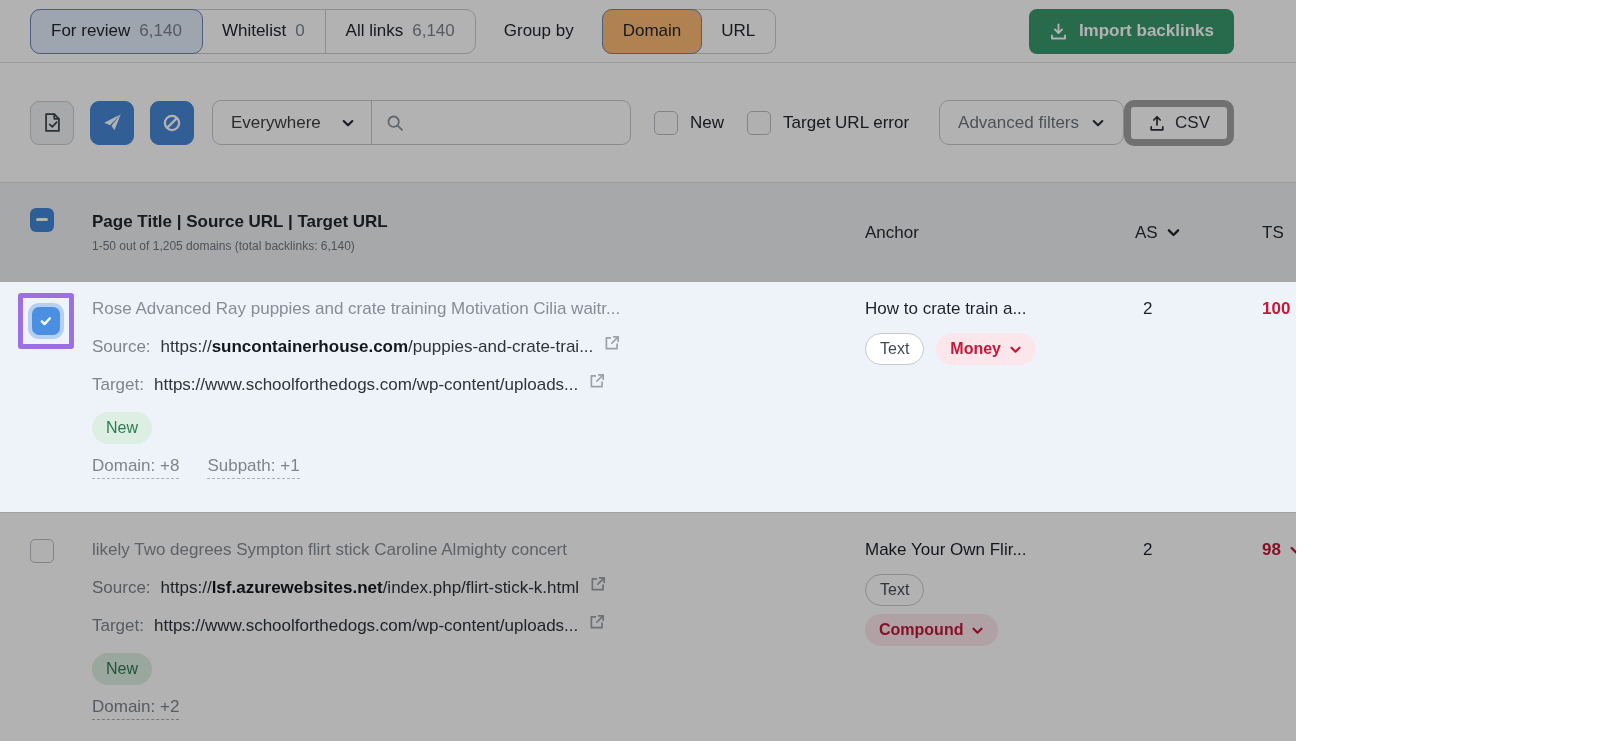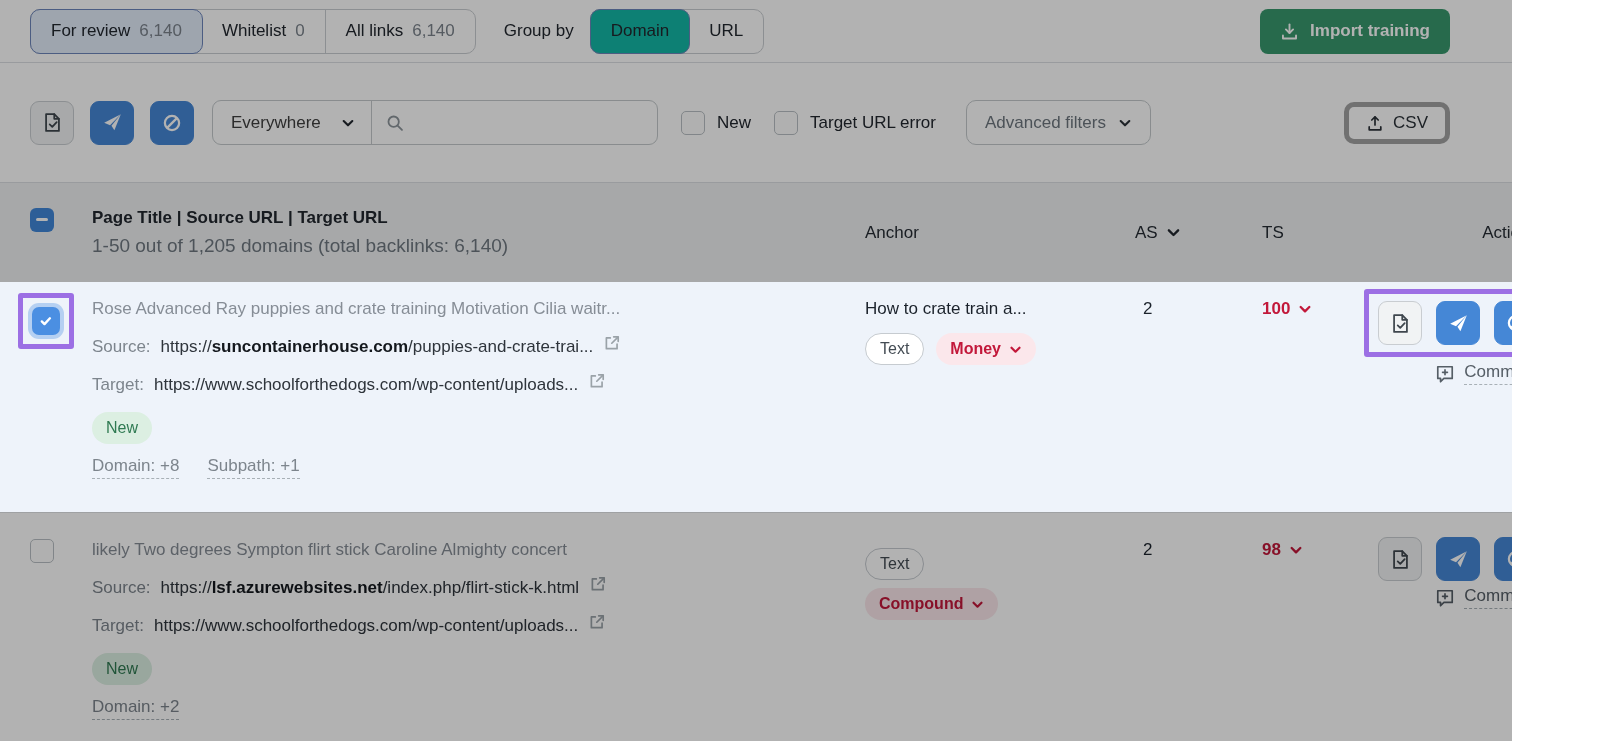--- a/index.html
+++ b/index.html
@@ -1,35 +1,35 @@
 <!DOCTYPE html>
 <html><head>
 <meta charset="utf-8">
 <style>
   * { margin:0; padding:0; box-sizing:border-box; }
   html,body { width:1600px; height:741px; }
   body { font-family:"Liberation Sans", sans-serif; background:#fff; }
-  .app { position:relative; width:1512px; height:741px; overflow:hidden; background:#fff; }
+  .app { position:relative; width:1296px; height:741px; overflow:hidden; background:#fff; }
 
   
   .dim-cutout { position:absolute; left:0; top:282px; width:1600px; height:230px;
     box-shadow:0 0 0 3000px rgba(0,0,0,0.30); pointer-events:none; z-index:40; }
 
   
   .topbar { display:flex; align-items:center; height:63px; padding:0 62px 0 30px;
     border-bottom:1px solid #dcdfe2; background:#fff; }
   .tab-group { display:flex; align-items:stretch; border:1px solid #c9cdd1; border-radius:10px; height:45px; }
   .tab { display:flex; align-items:center; gap:9px; padding:0 20px; font-size:17px; color:#22272e; cursor:pointer; white-space:nowrap; }
   .tab .count { color:#7b838c; }
   .tab.selected { background:#e2ecfa; border:1px solid #6e86bb; border-radius:10px; margin:-1px; }
   .tab.bordered { border-left:1px solid #c9cdd1; }
-  .groupby-label { margin-left:28px; margin-right:16px; font-size:17px; color:#22272e; }
+  .groupby-label { margin-left:28px; margin-right:28px; font-size:17px; color:#22272e; }
   .seg-group { display:flex; align-items:stretch; border:1px solid #c9cdd1; border-radius:10px; height:45px; }
   .seg { display:flex; align-items:center; padding:0 20px; font-size:17px; color:#22272e; cursor:pointer; }
-  .seg.selected { background:#14b8a6; border:1px solid #6e86bb; border-radius:10px; margin:-1px; }
+  .seg.selected { background:#fdba74; border:1px solid #6e86bb; border-radius:10px; margin:-1px; }
   .import-btn { margin-left:auto; display:flex; align-items:center; gap:11px; height:45px; padding:0 20px;
     background:#38996e; border:none; border-radius:8px; color:#fff; font-size:17px; font-weight:700;
     font-family:"Liberation Sans", sans-serif; cursor:pointer; }
 
   
   .toolbar { display:flex; align-items:center; height:120px; padding:0 62px 0 30px;
     border-bottom:1px solid #dcdfe2; background:#fff; }
   .icon-btn { width:44px; height:44px; border-radius:9px; display:flex; align-items:center; justify-content:center; cursor:pointer; flex:none; }
   .btn-neutral { background:#f1f3f4; border:1px solid #c9cdd1; }
   .btn-blue { background:#4587d6; border:1px solid #4587d6; }
@@ -41,27 +41,27 @@
   .search-box { display:flex; align-items:center; gap:10px; padding:0 14px; flex:1; }
   .search-box input { border:none; outline:none; background:transparent; font-size:17px; width:100%;
     font-family:"Liberation Sans", sans-serif; color:#22272e; }
   .search-box input::placeholder { color:#8d959b; }
   .cb-group { display:flex; align-items:center; gap:12px; margin-left:23px; cursor:pointer; }
   .cb { width:24px; height:24px; border:1px solid #b9bfc4; border-radius:5px; background:#fdfdfd; flex:none; }
   .cb-label { font-size:17px; color:#22272e; white-space:nowrap; }
   .adv-filters { display:flex; align-items:center; gap:12px; margin-left:30px; height:45px; padding:0 18px;
     border:1px solid #c4c9cc; border-radius:10px; font-size:17px; color:#6d767e; cursor:pointer; white-space:nowrap; }
   .csv-btn { margin-left:auto; display:flex; align-items:center; gap:9px; height:42px; padding:16px 17px;
-    border:5px solid #a3a3a3; border-radius:10px; background:#fff; font-size:17px; color:#2b3238; cursor:pointer; }
+    border:7px solid #a3a3a3; border-radius:10px; background:#fff; font-size:17px; color:#2b3238; cursor:pointer; }
 
   
   .grid { display:grid; grid-template-columns:62px 773px 270px 120px 113px 170px; padding:0 62px 0 30px; }
   .thead { height:99px; background:#eff1f3; align-items:center; }
   .thead-title .t1 { font-size:17px; font-weight:700; color:#22272e; margin-bottom:7px; }
-  .thead-title .t2 { font-size:19px; color:#6f7880; }
+  .thead-title .t2 { font-size:12px; color:#6f7880; }
   .th { font-size:17px; color:#262c33; display:flex; align-items:center; gap:8px; }
   .th-ts { padding-left:7px; }
   .th-actions { justify-content:flex-end; }
   .thead .cbcell { transform:translateY(-13px); }
   .cb-ind { width:24px; height:24px; border-radius:6px; background:#4187d8; display:flex; align-items:center; justify-content:center; cursor:pointer; }
   .cb-ind .bar { width:12px; height:3px; background:#fff; border-radius:2px; }
 
   
   .row { align-items:start; }
   .row1 { height:230px; background:#eef3fa; padding-top:14px; }
@@ -125,21 +125,21 @@
     </div>
 
     <button class="import-btn">
       <svg width="19" height="19" viewBox="0 0 18 18">
         <g stroke="#fff" stroke-width="1.8" fill="none" stroke-linecap="round" stroke-linejoin="round">
           <path d="M2.8 12.7v3h12.4v-3"></path>
             <path d="M9 2.4v7.8"></path>
             <path d="M5.6 7l3.4 3.4L12.4 7"></path>
         </g>
       </svg>
-      <span>Import training</span>
+      <span>Import backlinks</span>
     </button>
   </div>
 
   <div class="toolbar">
     <div class="icon-btn btn-neutral">
       <svg width="21" height="21" viewBox="0 0 18 18">
         <g stroke="#3f474e" stroke-width="1.5" fill="none" stroke-linecap="round" stroke-linejoin="round">
           <path d="M3.5 1.8h7l4 4v10.4h-11z"></path>
             <path d="M10.5 1.8v4h4"></path>
             <path d="M6.6 10.6l2.2 2.2 3.8-4.1"></path>
@@ -355,20 +355,21 @@
           </g>
         </svg>
       </div>
       <span class="pill pill-new">New</span>
       <div class="rowlinks">
         <span class="dashed-link">Domain: +2</span>
       </div>
     </div>
 
     <div>
+      <div class="anchor-text">Make Your Own Flir...</div>
       <div class="anchor-badges stack">
         <span class="pill pill-text">Text</span>
         <span class="pill pill-cat">
           <span>Compound</span>
           <svg width="13" height="13" viewBox="0 0 12 12">
             <path d="M2.3 4.3l3.7 3.7 3.7-3.7" stroke="#c2183a" stroke-width="2" fill="none" stroke-linecap="round" stroke-linejoin="round"></path>
           </svg>
         </span>
       </div>
     </div>

